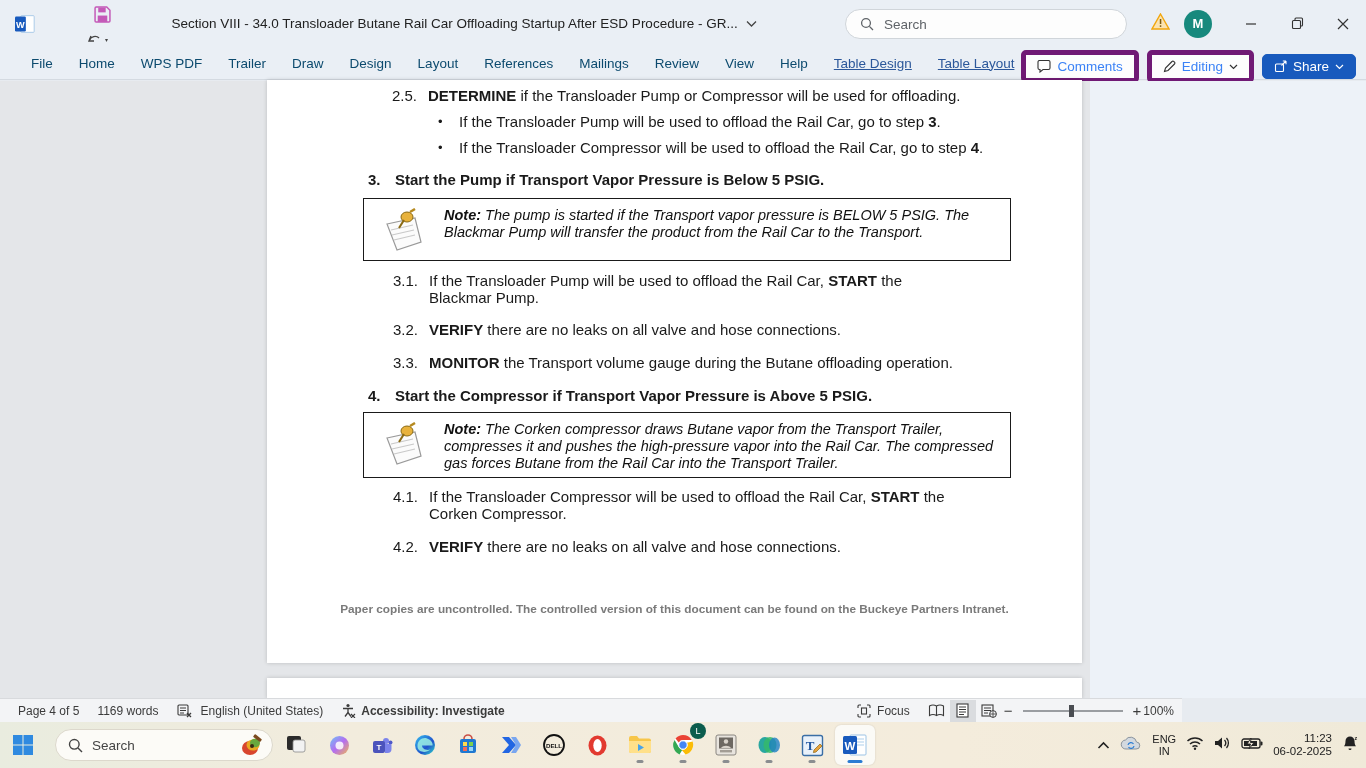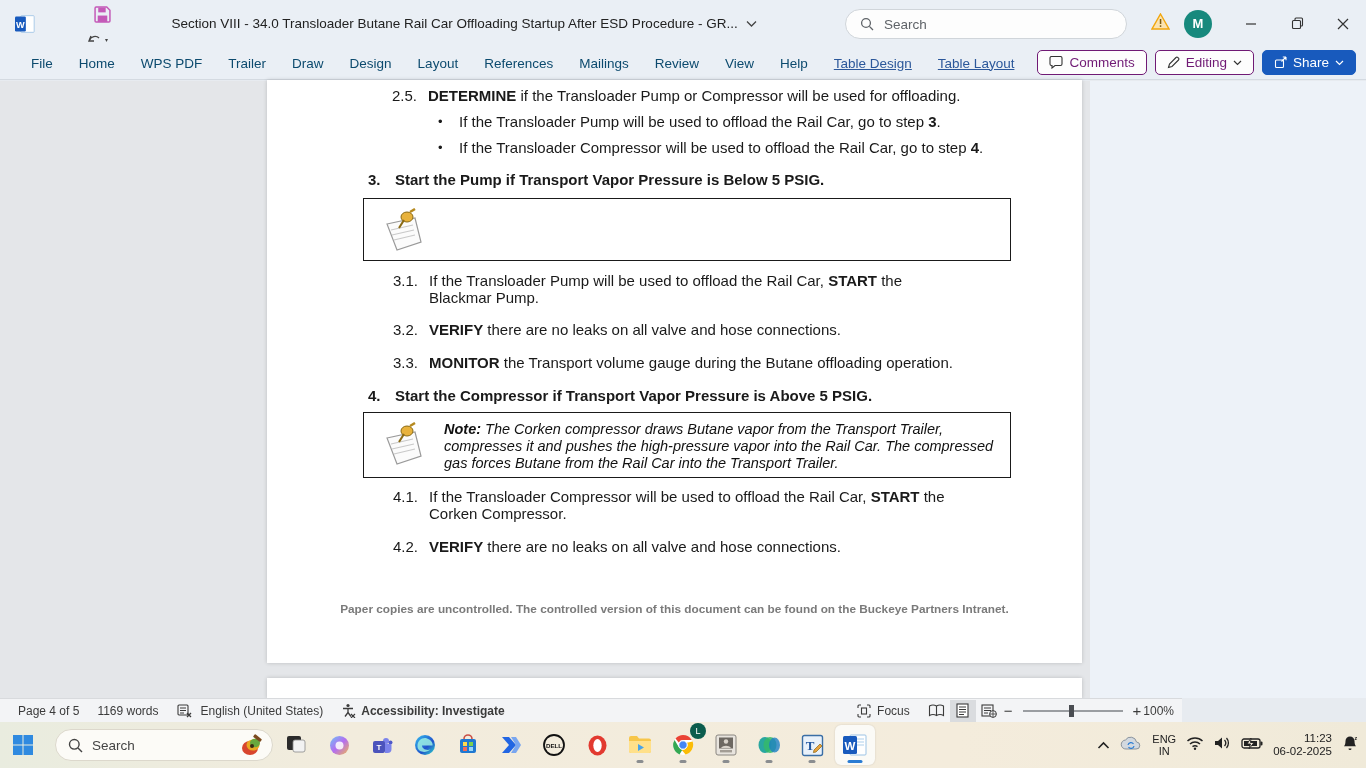--- a/index.html
+++ b/index.html
@@ -18,21 +18,21 @@
   .tb-right { position:absolute; right:0; top:0; height:47px; display:flex; align-items:center; }
   .warn-wrap { margin-right:14px; }
   .avatar { width:28px; height:28px; border-radius:50%; color:#fff; font-size:13px; font-weight:bold; display:flex; align-items:center; justify-content:center; margin-right:16px; }
   .win-btn { width:46px; height:47px; display:flex; align-items:center; justify-content:center; color:#333; font-size:14px; background:none; border:none; }
 
   
   #ribbon { position:absolute; top:47px; left:0; width:1366px; height:33px; background:#eaeff5; display:flex; align-items:center; border-bottom:1px solid #d4dae1; }
   .tab { font-size:13.5px; color:#0c4a6e; padding:6px 13px; white-space:nowrap; }
   .tab.ctx { color:#2b579a;text-decoration:underline; }
   .ribbon-right { position:absolute; right:10px; top:3px; display:flex; align-items:center; gap:8px; }
-  .pill-btn { display:flex; align-items:center; gap:6px; font-size:13.5px; color:#701a75; background:#fdfdfd; border:1px solid #701a75; border-radius:5px; padding:4px 11px; }
+  .pill-btn { display:flex; align-items:center; gap:6px; font-size:13.5px; color:#3b82f6; background:#fdfdfd; border:5px solid #701a75; border-radius:5px; padding:4px 11px; }
   .share-btn { background:#185abd; color:#fff; border:1px solid #185abd; }
 
   
   #canvas { position:absolute; top:81px; left:0; width:1366px; height:617px; background:#e4e6e9; }
   #canvas-right { position:absolute; top:0; left:1090px; width:276px; height:617px; background:#edf2f8; }
   #page { position:absolute; top:-1px; left:267px; width:815px; height:583px; background:#fff; box-shadow:0 0 4px rgba(0,0,0,.18); font-size:15px; color:#1a1a1a; }
   #page2 { position:absolute; top:597px; left:267px; width:815px; height:21px; background:#fff; box-shadow:0 0 4px rgba(0,0,0,.18); }
 
   .step { position:absolute; display:flex; line-height:17px; }
   .num { flex:0 0 36px; }
@@ -228,20 +228,21 @@
       </div>
 
       <div class="notebox" style="top:118px; height:63px;">
         <svg class="note-ic" width="50" height="46" viewBox="0 0 50 46">
           <path d="M10 16 L38 10 L44 34 L20 42 Z" fill="#fbfbfb" stroke="#9a9a9a" stroke-width="1.2"></path>
           <path d="M14 22 L36 17 M15 27 L37 22 M17 32 L38 27" stroke="#c9c9c9" stroke-width="1.2" fill="none"></path>
           <ellipse cx="30" cy="9" rx="6" ry="5" fill="#e8b23c" stroke="#8a6a14" stroke-width="1"></ellipse>
           <path d="M27 12 L22 20" stroke="#8a6a14" stroke-width="2"></path>
           <path d="M33 4 L38 1" stroke="#b5891f" stroke-width="2.5"></path>
         </svg>
+        <div class="note-text"><b>Note:</b><span> The pump is started if the Transport vapor pressure is BELOW 5 PSIG. The Blackmar Pump will transfer the product from the Rail Car to the Transport.</span></div>
       </div>
 
       <div class="step" style="top:192px; left:126px;">
         <span class="num">3.1.</span>
         <span class="stext"><span>If the Transloader Pump will be used to offload the Rail Car, </span><b>START</b><span> the Blackmar Pump.</span></span>
       </div>
 
       <div class="step" style="top:241px; left:126px;">
         <span class="num">3.2.</span>
         <span class="stext"><b>VERIFY</b><span> there are no leaks on all valve and hose connections.</span></span>

